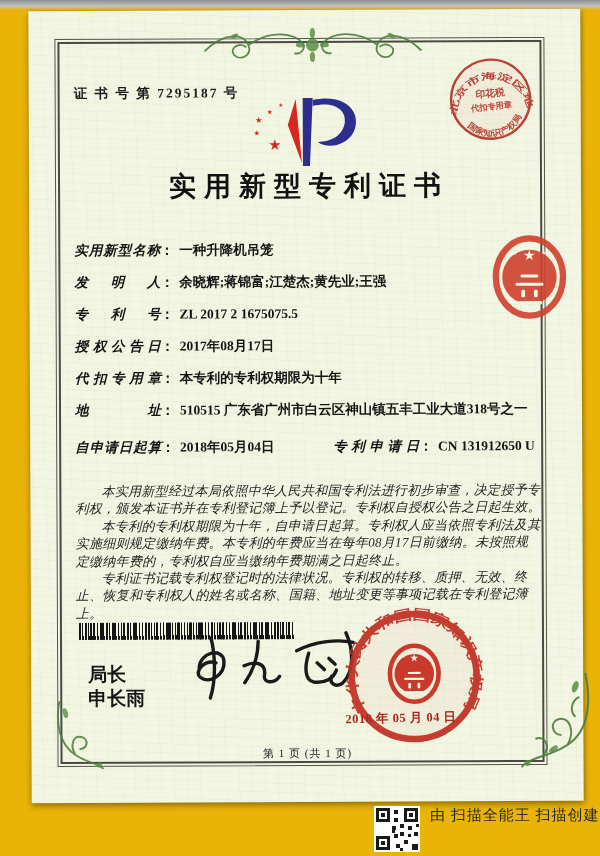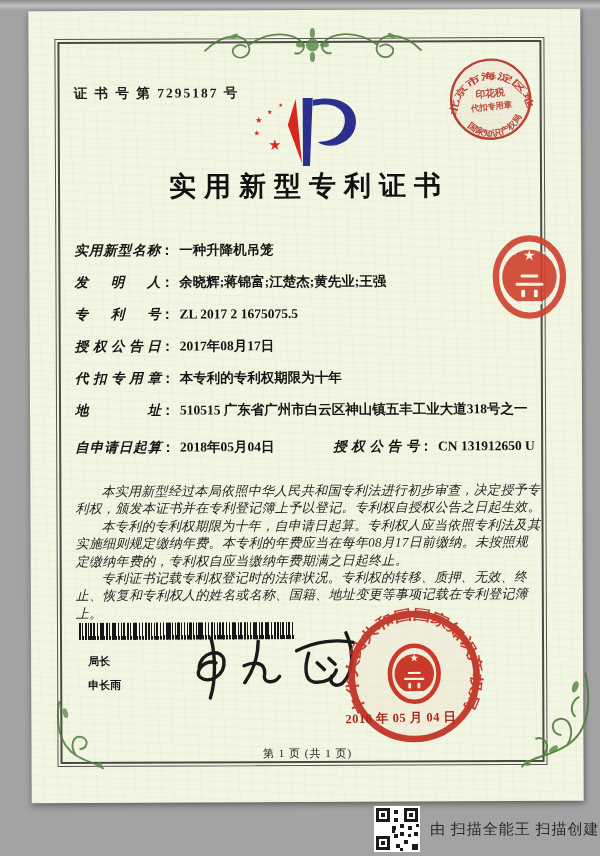--- a/index.html
+++ b/index.html
@@ -1,17 +1,17 @@
 <!DOCTYPE html>
 <html><head>
 <meta charset="utf-8">
 <style>
   html,body{margin:0;padding:0;}
   body{width:600px;height:856px;background:#fff;font-family:"Liberation Serif", serif;overflow:hidden;}
-  .stage{position:relative;width:600px;height:856px;background:#a3a3a3;}
+  .stage{position:relative;width:600px;height:856px;background:#eab308;}
   .photo-edge-top{position:absolute;left:0;top:0;right:0;height:10px;
     background:linear-gradient(#8e8e8e,#c2c2c2 60%,rgba(255,255,255,0));z-index:5;}
   
   .paper{position:absolute;left:30px;top:10px;width:552px;height:792px;
     background-color:#f2f5e2;
     background-image:
       repeating-linear-gradient(2deg, rgba(150,180,120,.07) 0 1px, transparent 1px 9px),
       repeating-linear-gradient(88deg, rgba(140,175,110,.05) 0 1px, transparent 1px 13px);
     box-shadow:0 3px 6px rgba(0,0,0,.35), 2px 0 4px rgba(0,0,0,.15);
     transform:rotate(-0.25deg);}
@@ -35,36 +35,36 @@
   
   .paras{position:absolute;left:45px;top:472px;width:466px;font-size:13px;
     font-style:italic;line-height:17.4px;color:#1e1e1e;}
   .paras p{margin:0;text-indent:2em;letter-spacing:.3px;}
   
   .barcode{position:absolute;left:48px;top:612px;width:216px;height:17px;background-color:#f2f5e2;
     background-image:
       repeating-linear-gradient(90deg,#151515 0 1.5px,transparent 1.5px 3px),
       repeating-linear-gradient(90deg,#151515 0 1px,transparent 1px 7px),
       repeating-linear-gradient(90deg,#151515 0 2px,transparent 2px 11px);}
-  .officer{position:absolute;left:57px;top:638px;font-size:11px;font-weight:700;
+  .officer{position:absolute;left:57px;top:652px;font-size:19px;font-weight:700;
     color:#161616;line-height:24px;}
   .signature{position:absolute;left:150px;top:620px;transform:rotate(-2deg);}
   .seal{position:absolute;left:312px;top:596px;opacity:.93;}
   .seal-date{position:absolute;left:314px;top:700px;width:160px;font-size:12.5px;
     font-weight:700;color:#a8281c;letter-spacing:.5px;transform:rotate(-1deg);z-index:3;}
   .page-foot{position:absolute;left:0;top:736px;width:100%;text-align:center;
     font-size:11px;color:#222;letter-spacing:1px;}
   .tax-stamp{position:absolute;left:416px;top:44px;opacity:.92;transform:rotate(-6deg);}
   .emblem-mark{position:absolute;left:462px;top:226px;opacity:.9;}
   .logo{position:absolute;left:212px;top:82px;}
   .orn-top{position:absolute;left:172px;top:14px;}
   .orn-br{position:absolute;left:482px;top:660px;}
   .orn-bl{position:absolute;left:22px;top:688px;transform:scaleX(-1);}
   
-  .scan-mark{position:absolute;left:374px;top:806px;display:flex;align-items:center;gap:10px;z-index:6;}
+  .scan-mark{position:absolute;left:374px;top:806px;display:flex;gap:10px;z-index:6;}
   .scan-text{font-family:"Liberation Serif", serif;font-size:15px;color:#2b2b2b;letter-spacing:1px;white-space:nowrap;}
 </style>
 </head>
 <body>
 
 <div class="stage">
   <div class="photo-edge-top"></div>
 
   <div class="paper">
     <div class="frame"></div>
@@ -187,21 +187,21 @@
       <div class="frow addr">
         <span class="flabel">地址</span><span class="fcolon">：</span>
         <span class="fvalue">510515 广东省广州市白云区神山镇五丰工业大道318号之一</span>
       </div>
       <div class="frow grant">
         <span class="pair1">
           <span class="flabel">自申请日起算</span><span class="fcolon">：</span>
           <span class="fvalue">2018年05月04日</span>
         </span>
         <span class="pair2">
-          <span class="flabel">授权公告号</span><span class="fcolon">：</span>
+          <span class="flabel">专利申请日</span><span class="fcolon">：</span>
           <span class="fvalue">CN 131912650 U</span>
         </span>
       </div>
     </div>
 
     <div class="paras">
       <p>本实用新型经过本局依照中华人民共和国专利法进行初步审查，决定授予专利权，颁发本证书并在专利登记簿上予以登记。专利权自授权公告之日起生效。</p>
       <p>本专利的专利权期限为十年，自申请日起算。专利权人应当依照专利法及其实施细则规定缴纳年费。本专利的年费应当在每年08月17日前缴纳。未按照规定缴纳年费的，专利权自应当缴纳年费期满之日起终止。</p>
       <p>专利证书记载专利权登记时的法律状况。专利权的转移、质押、无效、终止、恢复和专利权人的姓名或名称、国籍、地址变更等事项记载在专利登记簿上。</p>
     </div>

